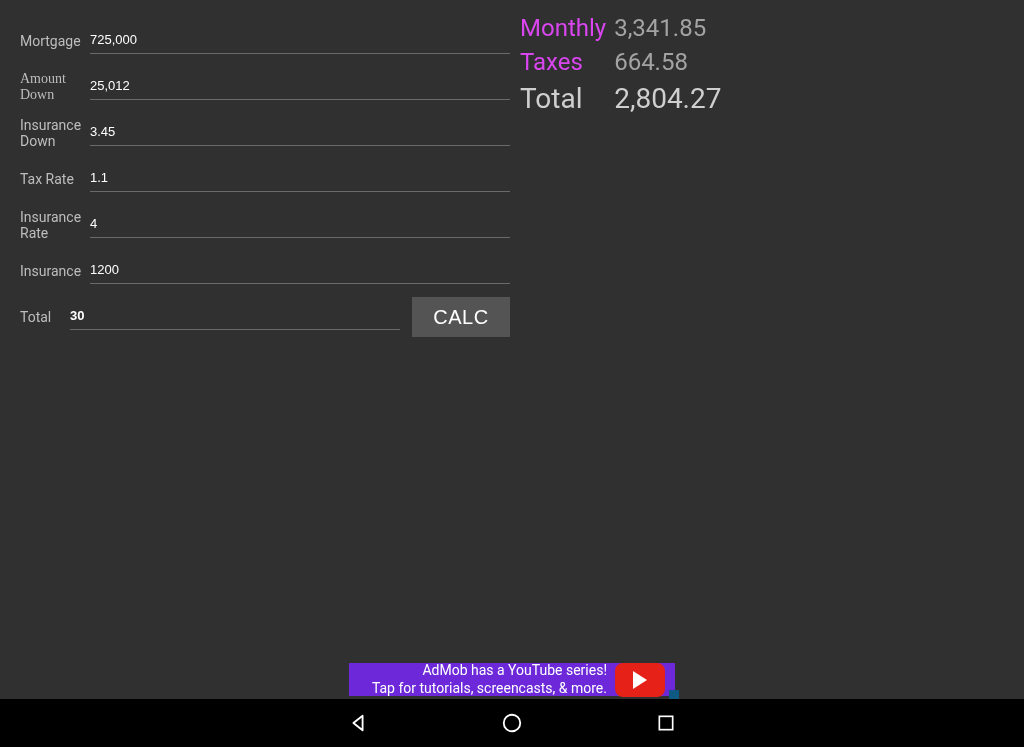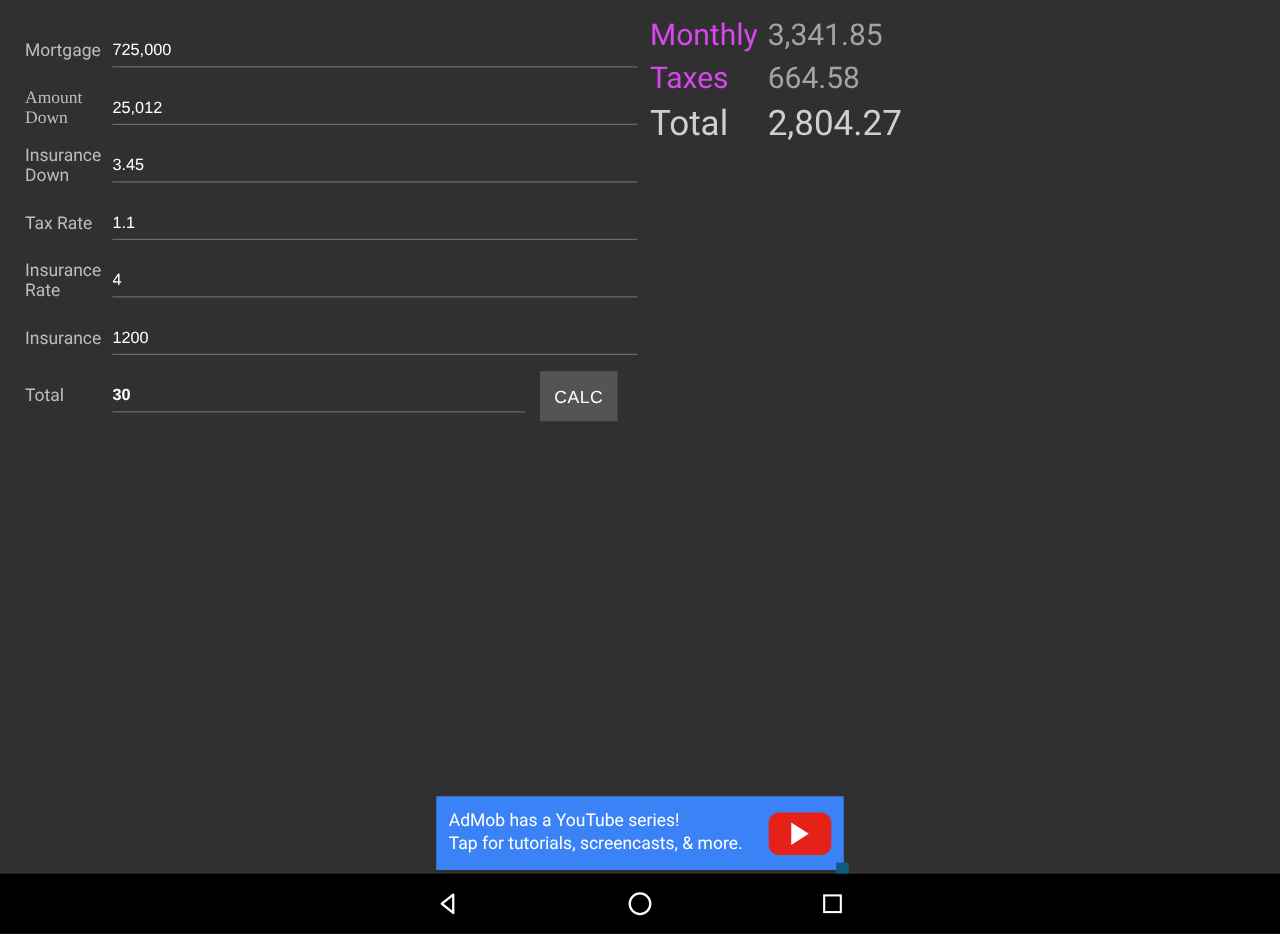--- a/index.html
+++ b/index.html
@@ -5,29 +5,29 @@
   * { box-sizing: border-box; margin: 0; padding: 0; }
   html, body { width: 1024px; height: 747px; background: #303030; font-family: Roboto, "Helvetica Neue", Arial, sans-serif; color: #c9c9c9; overflow: hidden; }
   .app { position: relative; width: 1024px; height: 747px; }
   .form-area { position: absolute; left: 0; top: 18px; width: 510px; }
   .row { display: flex; align-items: center; height: 46px; }
   .row .lbl { width: 90px; padding-left: 20px; font-size: 14px; color: #bdbdbd; line-height: 1.15; }
   .inp-wrap { position: relative; flex: 1; height: 40px; display: flex; align-items: center; }
   .inp { width: 420px; background: transparent; border: none; border-bottom: 1px solid #6a6a6a; color: #fff; font-size: 13px; padding: 4px 0 6px 0; outline: none; }
   .inp.focused { border-bottom: 2px solid #33b8a4; }
   .row.terms .inp { width: 330px; font-weight: bold; }
-  .calc-btn { width: 62px; height: 40px; background: #545454; color: #fff; font-size: 14px; border: none; cursor: pointer; margin-left: 12px; letter-spacing: 0.5px; }
+  .calc-btn { width: 98px; height: 40px; background: #545454; color: #fff; font-size: 20px; border: none; cursor: pointer; margin-left: 12px; letter-spacing: 0.5px; }
   .results { position: absolute; left: 520px; top: 14px; }
   .results table { border-collapse: collapse; }
   .results td { padding: 0 8px 6px 0; }
   .res-lbl { font-size: 24px; color: #d946ef; width: 90px; }
   .res-val { font-size: 24px; color: #a3a3a3; }
   .res-total .res-lbl, .res-total .res-val { font-size: 28px; color: #cfcfcf; }
 
-  .ad { position: absolute; left: 349px; bottom: 51px; width: 326px; height: 59px; background: #3b82f6; display: flex; align-items: center; padding: 0 10px; cursor: pointer; }
+  .ad { position: absolute; left: 349px; bottom: 51px; width: 326px; height: 33px; background: #6d28d9; display: flex; align-items: center; padding: 0 10px; cursor: pointer; text-align: right; }
   .ad-text { color: #fff; font-size: 14px; line-height: 1.25; flex: 1; }
   .yt { width: 50px; height: 34px; background: #e62117; border-radius: 8px; display: flex; align-items: center; justify-content: center; margin-left: 8px; }
   .yt-play { width: 0; height: 0; border-left: 14px solid #fff; border-top: 9px solid transparent; border-bottom: 9px solid transparent; }
   .ad-decor { position: absolute; right: -4px; bottom: -4px; width: 10px; height: 10px; background: #0e5a82; }
 
   .navbar { position: absolute; left: 0; bottom: 0; width: 1024px; height: 48px; background: #000; display: flex; align-items: center; justify-content: center; gap: 130px; }
   .nb-btn { width: 24px; height: 24px; display: flex; align-items: center; justify-content: center; cursor: pointer; }
   .nb-btn svg { stroke: #fff; stroke-width: 2; fill: none; }
 </style>
 </head>

